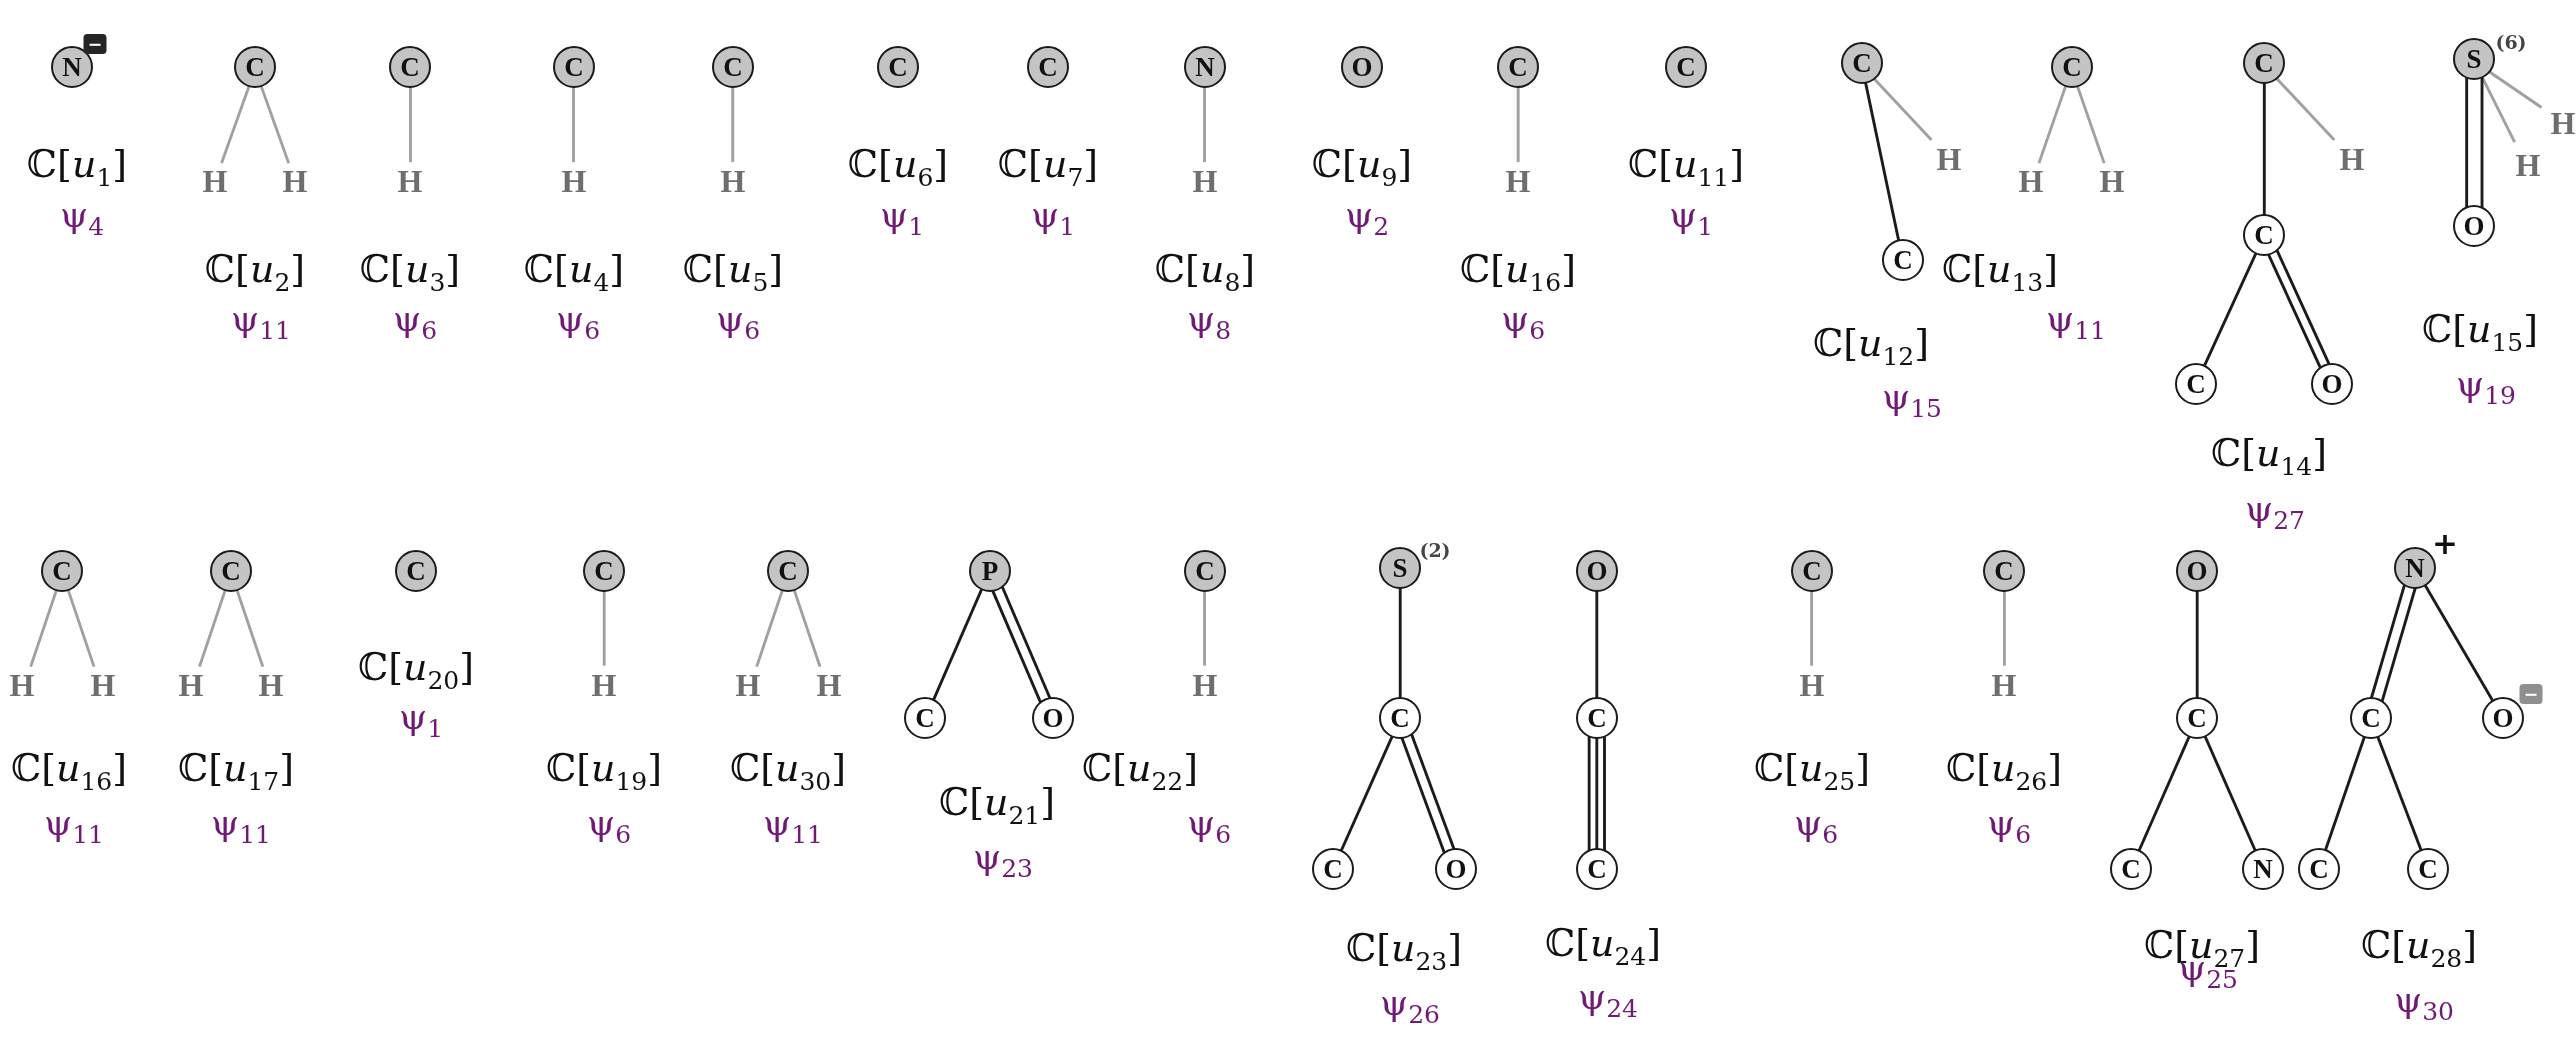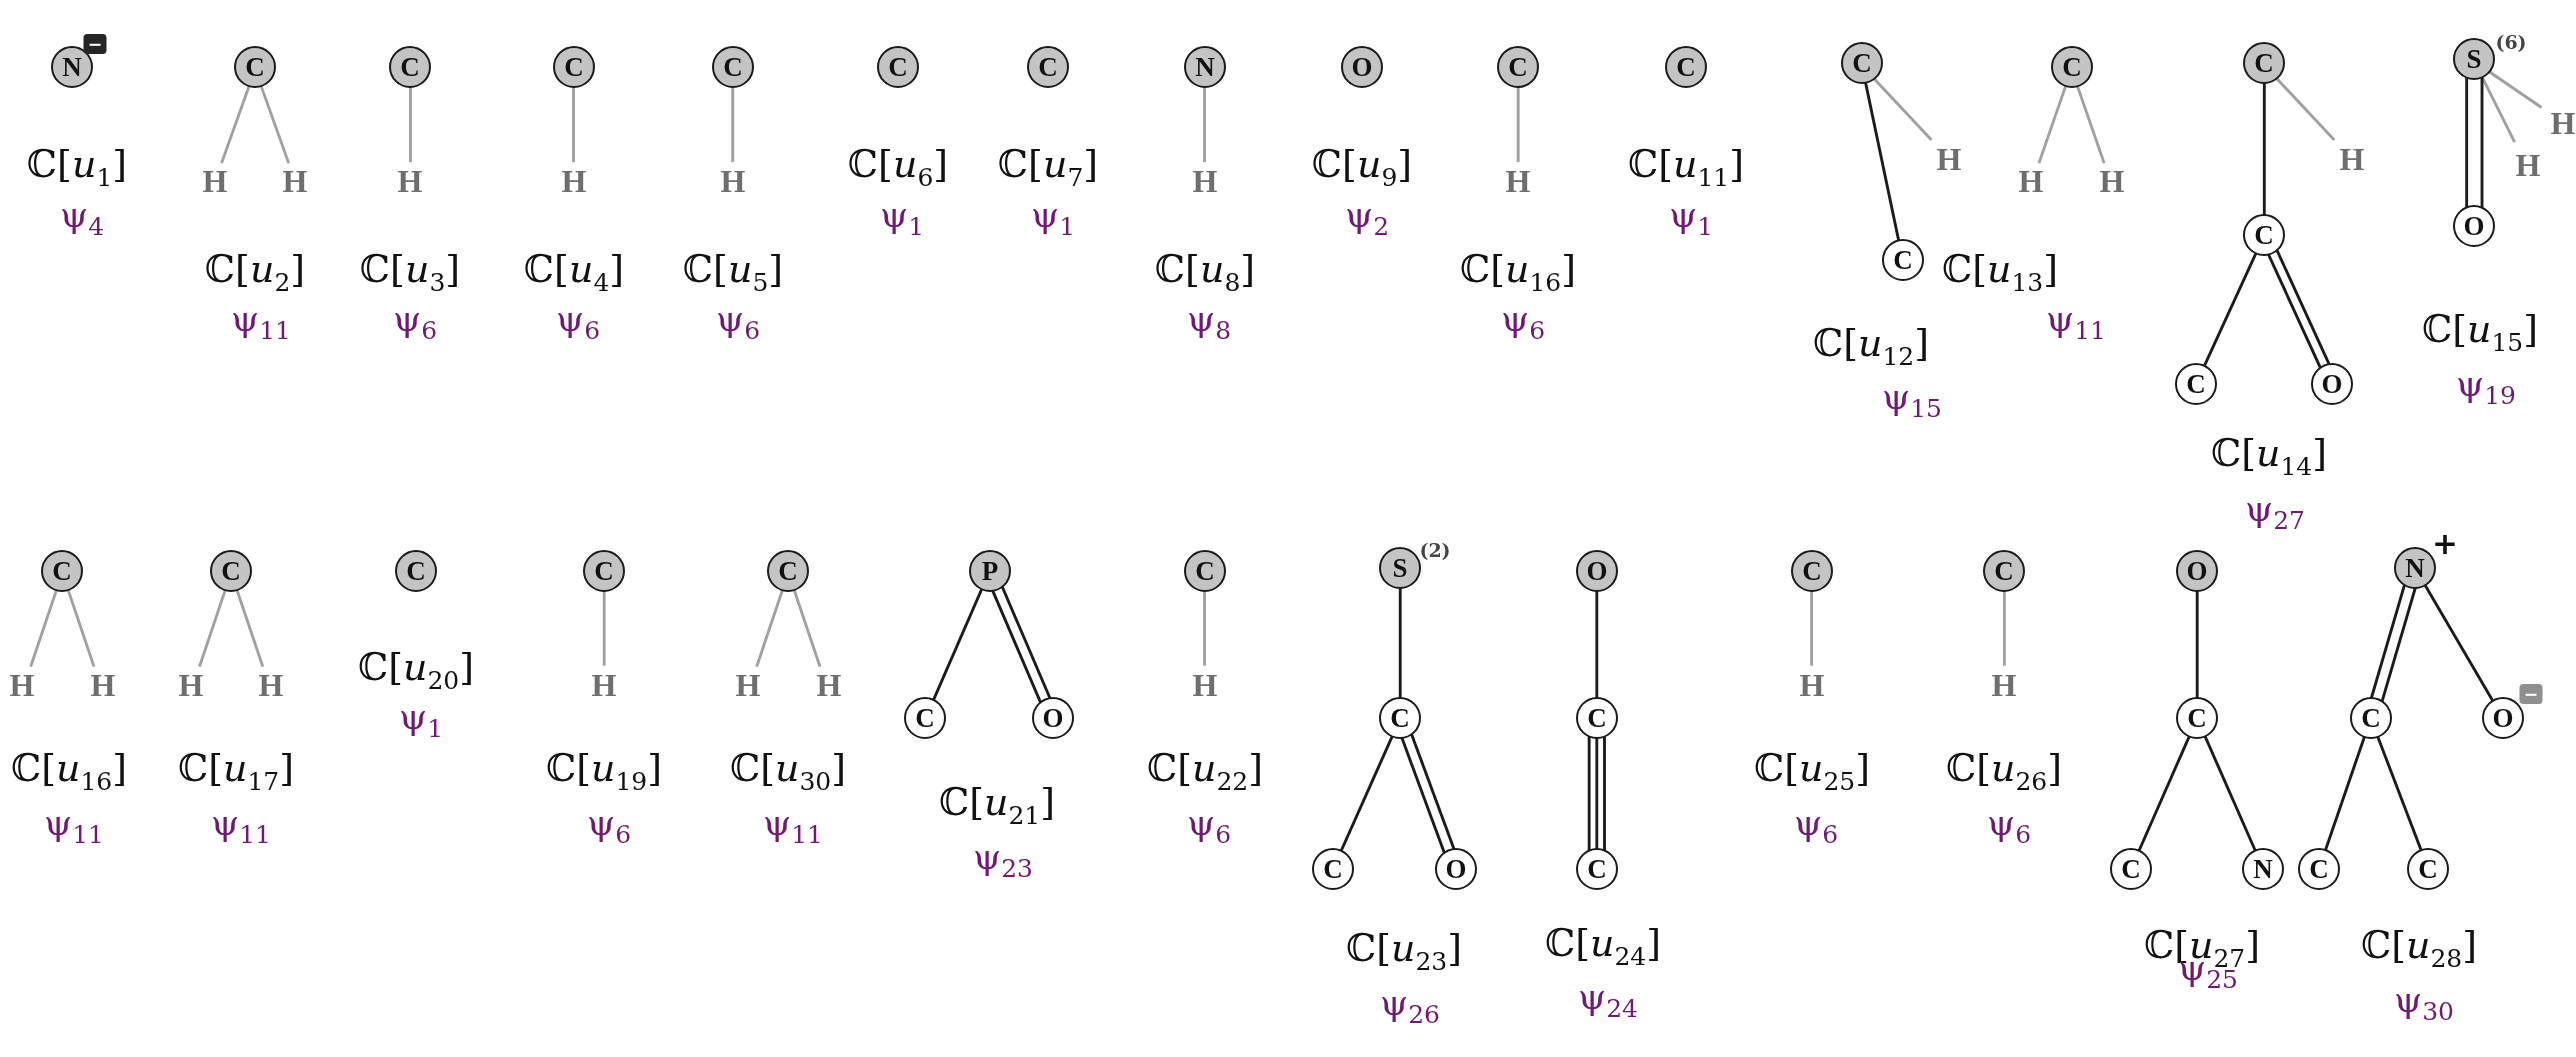--- a/index.html
+++ b/index.html
@@ -280,21 +280,21 @@
     <span class="atom root ctr" style="left:990px;top:571px">P</span>
     <span class="atom node ctr" style="left:925px;top:718px">C</span>
     <span class="atom node ctr" style="left:1053px;top:718px">O</span>
     <div class="lab ctr" style="left:997px;top:802px"><span>ℂ[</span><i>u</i><sub>21</sub><span>]</span></div>
     <div class="psi ctr" style="left:1003px;top:857px"><span>ψ</span><sub>23</sub></div>
   </div>
 
   <div class="frag">
     <span class="atom root ctr" style="left:1205px;top:571px">C</span>
     <span class="h ctr" style="left:1205px;top:685px">H</span>
-    <div class="lab ctr" style="left:1205px;top:768px"><span>ℂ[</span><i>u</i><sub>22</sub><span>]</span></div>
+    <div class="lab ctr" style="left:1140px;top:768px"><span>ℂ[</span><i>u</i><sub>22</sub><span>]</span></div>
     <div class="psi ctr" style="left:1209px;top:823px"><span>ψ</span><sub>6</sub></div>
   </div>
 
   <div class="frag">
     <span class="atom root ctr" style="left:1400px;top:568px">S</span>
     <span class="valence ctr" style="left:1435px;top:550px">(2)</span>
     <span class="atom node ctr" style="left:1400px;top:718px">C</span>
     <span class="atom node ctr" style="left:1333px;top:869px">C</span>
     <span class="atom node ctr" style="left:1456px;top:869px">O</span>
     <div class="lab ctr" style="left:1404px;top:948px"><span>ℂ[</span><i>u</i><sub>23</sub><span>]</span></div>

